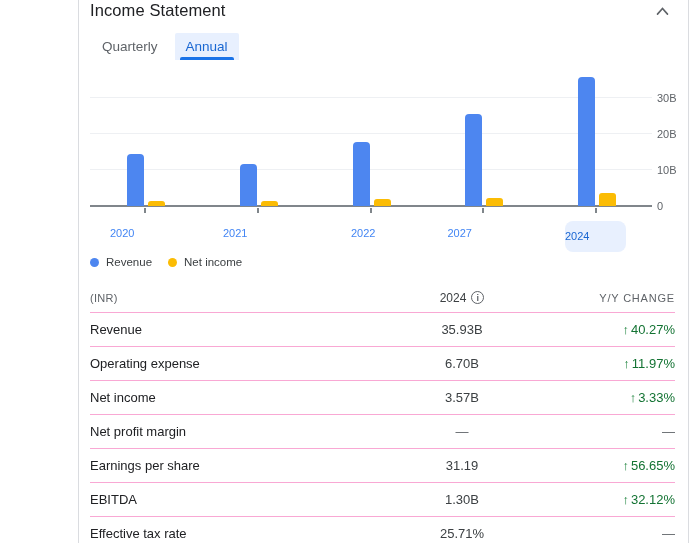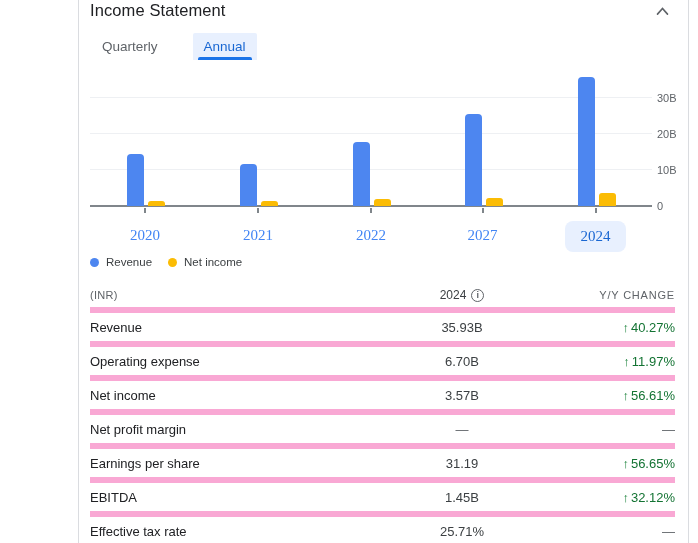--- a/index.html
+++ b/index.html
@@ -8,51 +8,51 @@
   .canvas { position:relative; width:698px; height:543px; background:#fff; overflow:hidden;margin-left:35px; }
   .v-border { position:absolute; top:0; bottom:0; width:1px; background:#dadce0; }
   .v-border.left { left:43px; }
   .v-border.right { left:653px; }
 
   .panel-title { position:absolute; left:55px; top:1px; font-size:16.5px; font-weight:500;
     color:#202124; letter-spacing:.1px; }
   .collapse-btn { position:absolute; left:613px; top:0; width:28px; height:24px; border:none;
     background:transparent; cursor:pointer; display:flex; align-items:center; justify-content:center; }
 
-  .tabs { position:absolute; left:56px; top:33px; display:flex; gap:24px; }
+  .tabs { position:absolute; left:56px; top:33px; display:flex; gap:6px; }
   .tab { height:27px; line-height:27px; padding:0 11px; font-size:13.5px; font-weight:500;
     color:#5f6368; cursor:pointer; position:relative; border-radius:2px 2px 0 0; }
   .tab.active { background:#e8f0fe; color:#1967d2; }
   .tab.active::after { content:""; position:absolute; left:5px; right:5px; bottom:0;
     height:3px; background:#1a73e8; border-radius:2px 2px 0 0; }
 
   
   .chart-layer { position:absolute; inset:0; pointer-events:none; }
   .chart-layer > * { pointer-events:auto; }
   .gridline { position:absolute; left:55px; width:562px; height:1px; background:#eef0f3; }
   .baseline { position:absolute; left:55px; width:562px; top:205px; height:2px; background:#80868b; }
   .xtick { position:absolute; width:2px; height:5px; top:208px; background:#80868b; }
   .ytick-label { position:absolute; left:622px; width:34px; font-size:11px; color:#5f6368; }
   .bar { position:absolute; width:17px; }
   .bar.s0 { border-radius:4px 4px 0 0; }
   .bar.s1 { border-radius:3px 3px 0 0; }
-  .xlabel { position:absolute; top:227px; width:70px; text-align:center; font-size:15px;
-    color:#4285f4; cursor:pointer;font-family:Liberation Serif, serif; }
+  .xlabel { position:absolute; top:227px; width:70px; font-size:11px;
+    color:#4285f4; cursor:pointer; }
   .xlabel.selected { top:221px; width:61px; height:31px; line-height:31px; background:#e8f0fe;
     border-radius:8px; color:#1a67d2; }
 
   .legend { position:absolute; left:55px; top:256px; display:flex; gap:16px; align-items:center; }
   .legend-item { display:flex; align-items:center; gap:7px; }
   .legend-dot { width:9px; height:9px; border-radius:50%; }
   .legend-label { font-size:11.5px; color:#3c4043; }
 
   
   .fin-table { position:absolute; left:43px; top:283px; width:610px; padding:0 13px 0 12px; }
   .t-row { display:grid; grid-template-columns:282px 180px 1fr; align-items:center;
-    height:34px; border-bottom:6px solid #f9a8d4; }
+    height:34px; border-bottom:1px solid #f9a8d4; }
   .t-row.head { height:30px; }
   .c-label { font-size:13px; color:#202124; text-align:left; }
   .c-value { font-size:13px; color:#3c4043; text-align:center; }
   .c-change { font-size:13px; font-weight:500; color:#137333; text-align:right; }
   .c-change .dash, .c-value.dash { color:#5f6368; font-weight:400; }
   .head .c-label { font-size:11px; color:#5f6368; letter-spacing:.3px; }
   .head .c-value { font-size:12px; color:#3c4043; font-weight:500; display:flex;
     align-items:center; justify-content:center; gap:5px; }
   .head .c-change { font-size:11px; color:#5f6368; font-weight:500; letter-spacing:.8px; }
   .arrow-up { color:#188038; font-weight:400; margin-right:2px; }
@@ -95,21 +95,21 @@
       <div class="bar s1" style="left: 113px; top: 200.6px; height: 5.4px; background: rgb(251, 188, 4);"></div>
       <div class="xtick" style="left: 109px;"></div>
       <div class="xlabel" style="left: 75px;">2020</div>
       <div class="bar s0" style="left: 205px; top: 164.24px; height: 41.76px; background: rgb(77, 134, 240);"></div>
       <div class="bar s1" style="left: 226px; top: 200.96px; height: 5.04px; background: rgb(251, 188, 4);"></div>
       <div class="xtick" style="left: 222px;"></div>
       <div class="xlabel" style="left: 188px;">2021</div>
       <div class="bar s0" style="left: 318px; top: 141.92px; height: 64.08px; background: rgb(77, 134, 240);"></div>
       <div class="bar s1" style="left: 339px; top: 199.16px; height: 6.84px; background: rgb(251, 188, 4);"></div>
       <div class="xtick" style="left: 335px;"></div>
-      <div class="xlabel" style="left: 301px;">2022</div>
+      <div class="xlabel" style="left: 316px;">2022</div>
       <div class="bar s0" style="left: 429.5px; top: 113.804px; height: 92.196px; background: rgb(77, 134, 240);"></div>
       <div class="bar s1" style="left: 450.5px; top: 197.792px; height: 8.208px; background: rgb(251, 188, 4);"></div>
       <div class="xtick" style="left: 446.5px;"></div>
       <div class="xlabel" style="left: 412.5px;">2027</div>
       <div class="bar s0" style="left: 542.5px; top: 76.652px; height: 129.348px; background: rgb(77, 134, 240);"></div>
       <div class="bar s1" style="left: 563.5px; top: 193.148px; height: 12.852px; background: rgb(251, 188, 4);"></div>
       <div class="xtick" style="left: 559.5px;"></div>
       <div class="xlabel selected" style="left: 530px;">2024</div>
     </div>
 
@@ -140,35 +140,35 @@
           <div class="c-change"><span class="arrow-up">↑</span><span>40.27%</span></div>
         </div>
         <div class="t-row">
           <div class="c-label">Operating expense</div>
           <div class="c-value">6.70B</div>
           <div class="c-change"><span class="arrow-up">↑</span><span>11.97%</span></div>
         </div>
         <div class="t-row">
           <div class="c-label">Net income</div>
           <div class="c-value">3.57B</div>
-          <div class="c-change"><span class="arrow-up">↑</span><span>56.61%</span></div>
+          <div class="c-change"><span class="arrow-up">↑</span><span>3.33%</span></div>
         </div>
         <div class="t-row">
           <div class="c-label">Net profit margin</div>
           <div class="c-value dash">—</div>
           <div class="c-change"><span class="dash">—</span></div>
         </div>
         <div class="t-row">
           <div class="c-label">Earnings per share</div>
           <div class="c-value">31.19</div>
           <div class="c-change"><span class="arrow-up">↑</span><span>56.65%</span></div>
         </div>
         <div class="t-row">
           <div class="c-label">EBITDA</div>
-          <div class="c-value">1.45B</div>
+          <div class="c-value">1.30B</div>
           <div class="c-change"><span class="arrow-up">↑</span><span>32.12%</span></div>
         </div>
         <div class="t-row">
           <div class="c-label">Effective tax rate</div>
           <div class="c-value">25.71%</div>
           <div class="c-change"><span class="dash">—</span></div>
         </div>
       </div>
   </div>
 </div>

